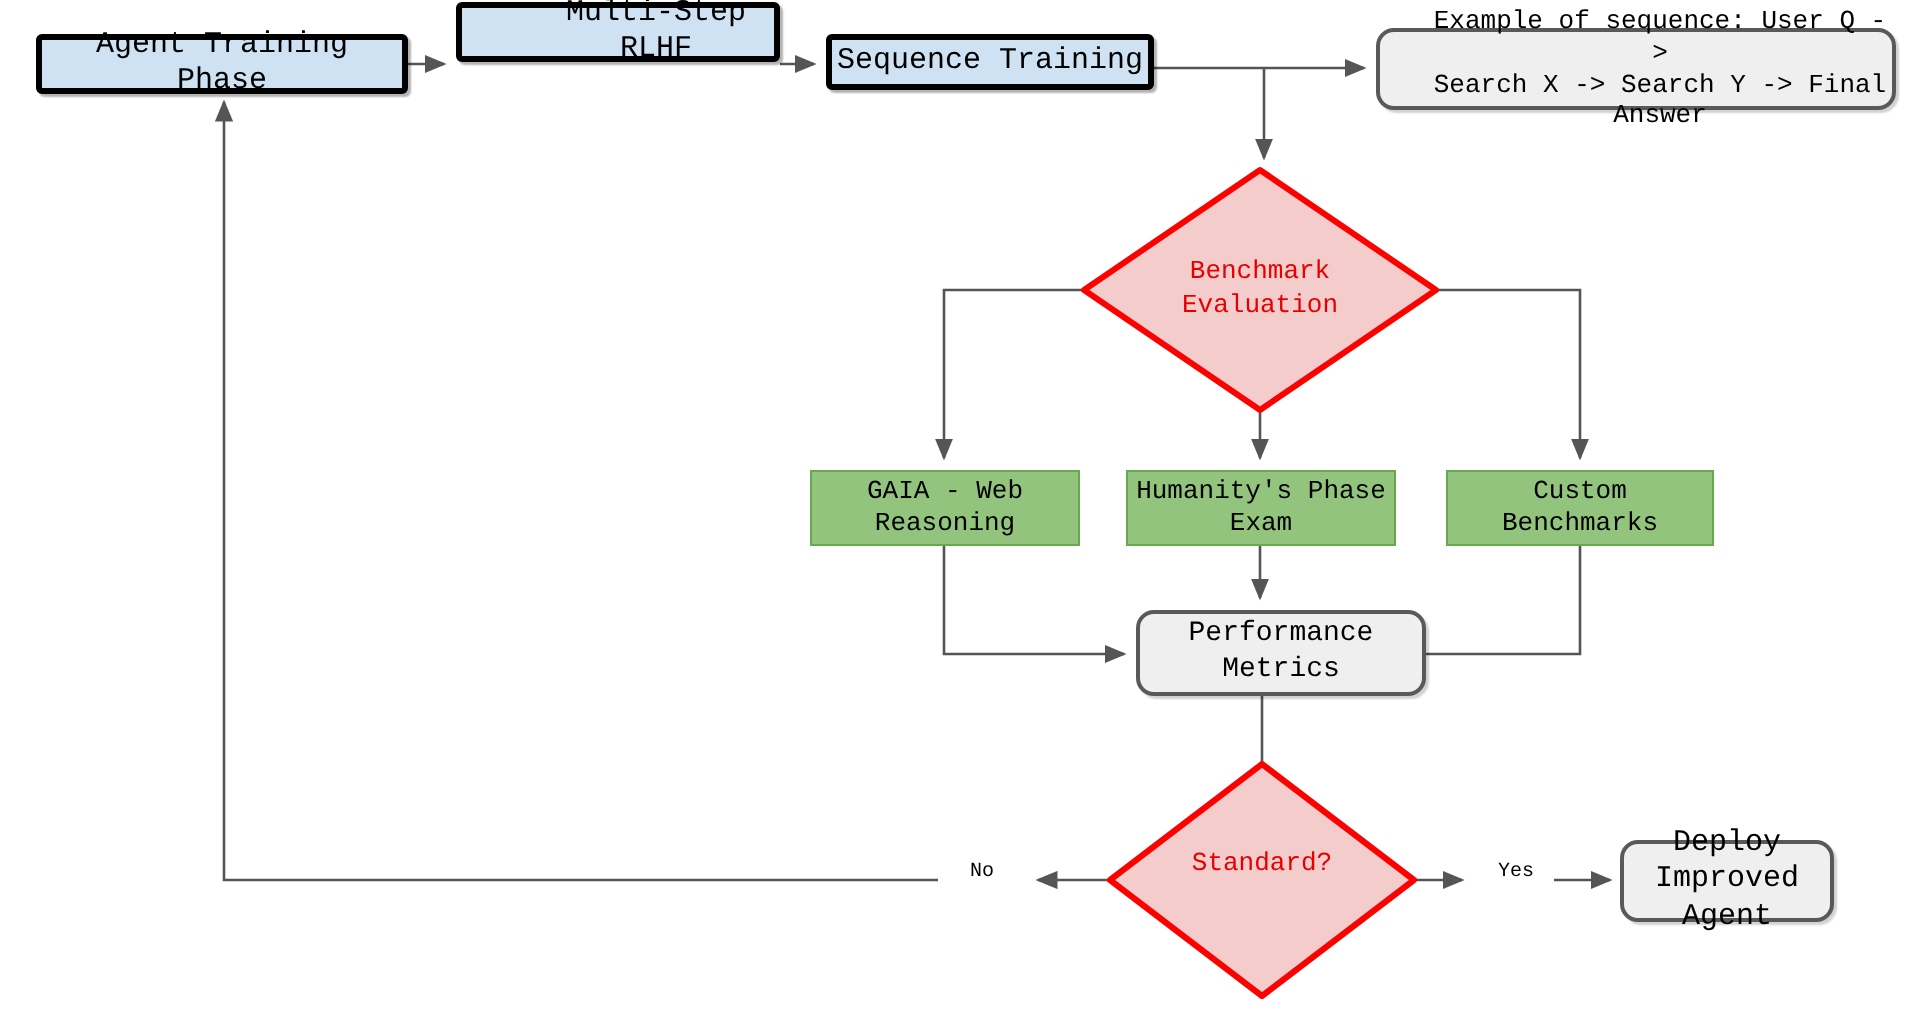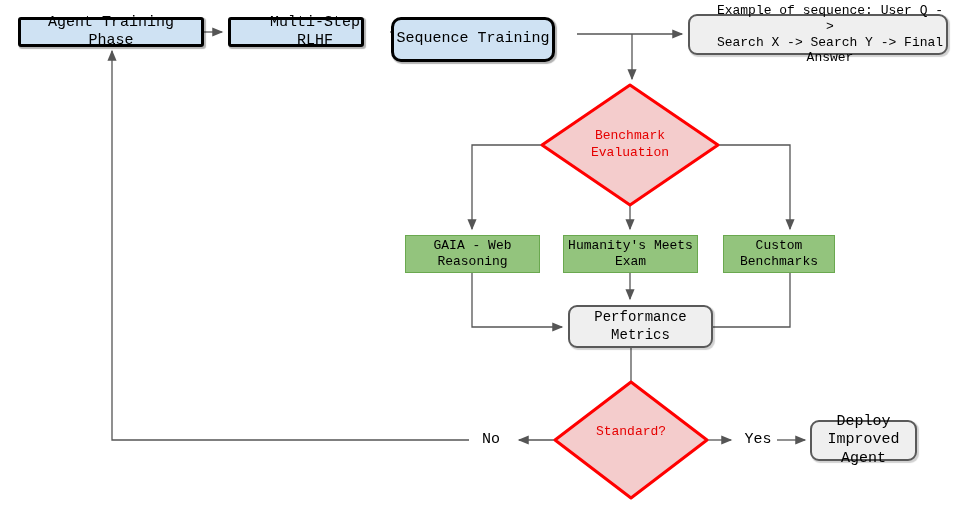--- a/index.html
+++ b/index.html
@@ -24,30 +24,30 @@
   }
   .green {
     background:#93c47d; border:1px solid #6aa84f; font-size:13px;
   }
   .diamond-label {
     position:absolute; text-align:center; color:#e60000; font-size:13px;
     line-height:1.3;
   }
   .diamond-label span { display:block; }
   .edge-label {
-    position:absolute; text-align:center; color:#000; font-size:15px;
+    position:absolute; text-align:center; color:#000; font-size:10px;
   }
   
   #agent    { left:18px;  top:17px;  width:186px; height:30px; }
-  #multi    { left:228px; top:17px;  width:136px; height:30px;padding-left:38px; }
-  #sequence { left:391px; top:17px;  width:164px; height:45px;border-radius:10px; }
+  #multi    { left:228px; top:1px;  width:162px; height:30px;padding-left:38px; }
+  #sequence { left:413px; top:17px;  width:164px; height:28px; }
   #example  { left:688px; top:14px;  width:260px; height:41px;padding-left:24px; }
   #gaia     { left:405px; top:235px; width:135px; height:38px; }
   #humanity { left:563px; top:235px; width:135px; height:38px; }
-  #custom   { left:723px; top:235px; width:112px; height:38px; }
+  #custom   { left:723px; top:235px; width:134px; height:38px; }
   #perf     { left:568px; top:305px; width:145px; height:43px; font-size:14px; }
   #deploy   { left:810px; top:420px; width:107px; height:41px; font-size:15px; }
   #benchmark-label { left:560px; top:128px; width:140px; }
   #meets-label     { left:561px; top:424px; width:140px; }
   #no-label  { left:469px; top:431px; width:44px; }
   #yes-label { left:736px; top:431px; width:44px; }
 </style>
 </head>
 <body>
 
@@ -95,21 +95,21 @@
   <div id="example" class="node grey">
     <span>Example of sequence: User Q -&gt;</span>
     <span>Search X -&gt; Search Y -&gt; Final Answer</span>
   </div>
 
   <div id="gaia" class="node green">
     <span>GAIA - Web</span>
     <span>Reasoning</span>
   </div>
   <div id="humanity" class="node green">
-    <span>Humanity's Meets</span>
+    <span>Humanity's Phase</span>
     <span>Exam</span>
   </div>
   <div id="custom" class="node green">
     <span>Custom Benchmarks</span>
   </div>
 
   <div id="perf" class="node grey">
     <span>Performance</span>
     <span>Metrics</span>
   </div>

